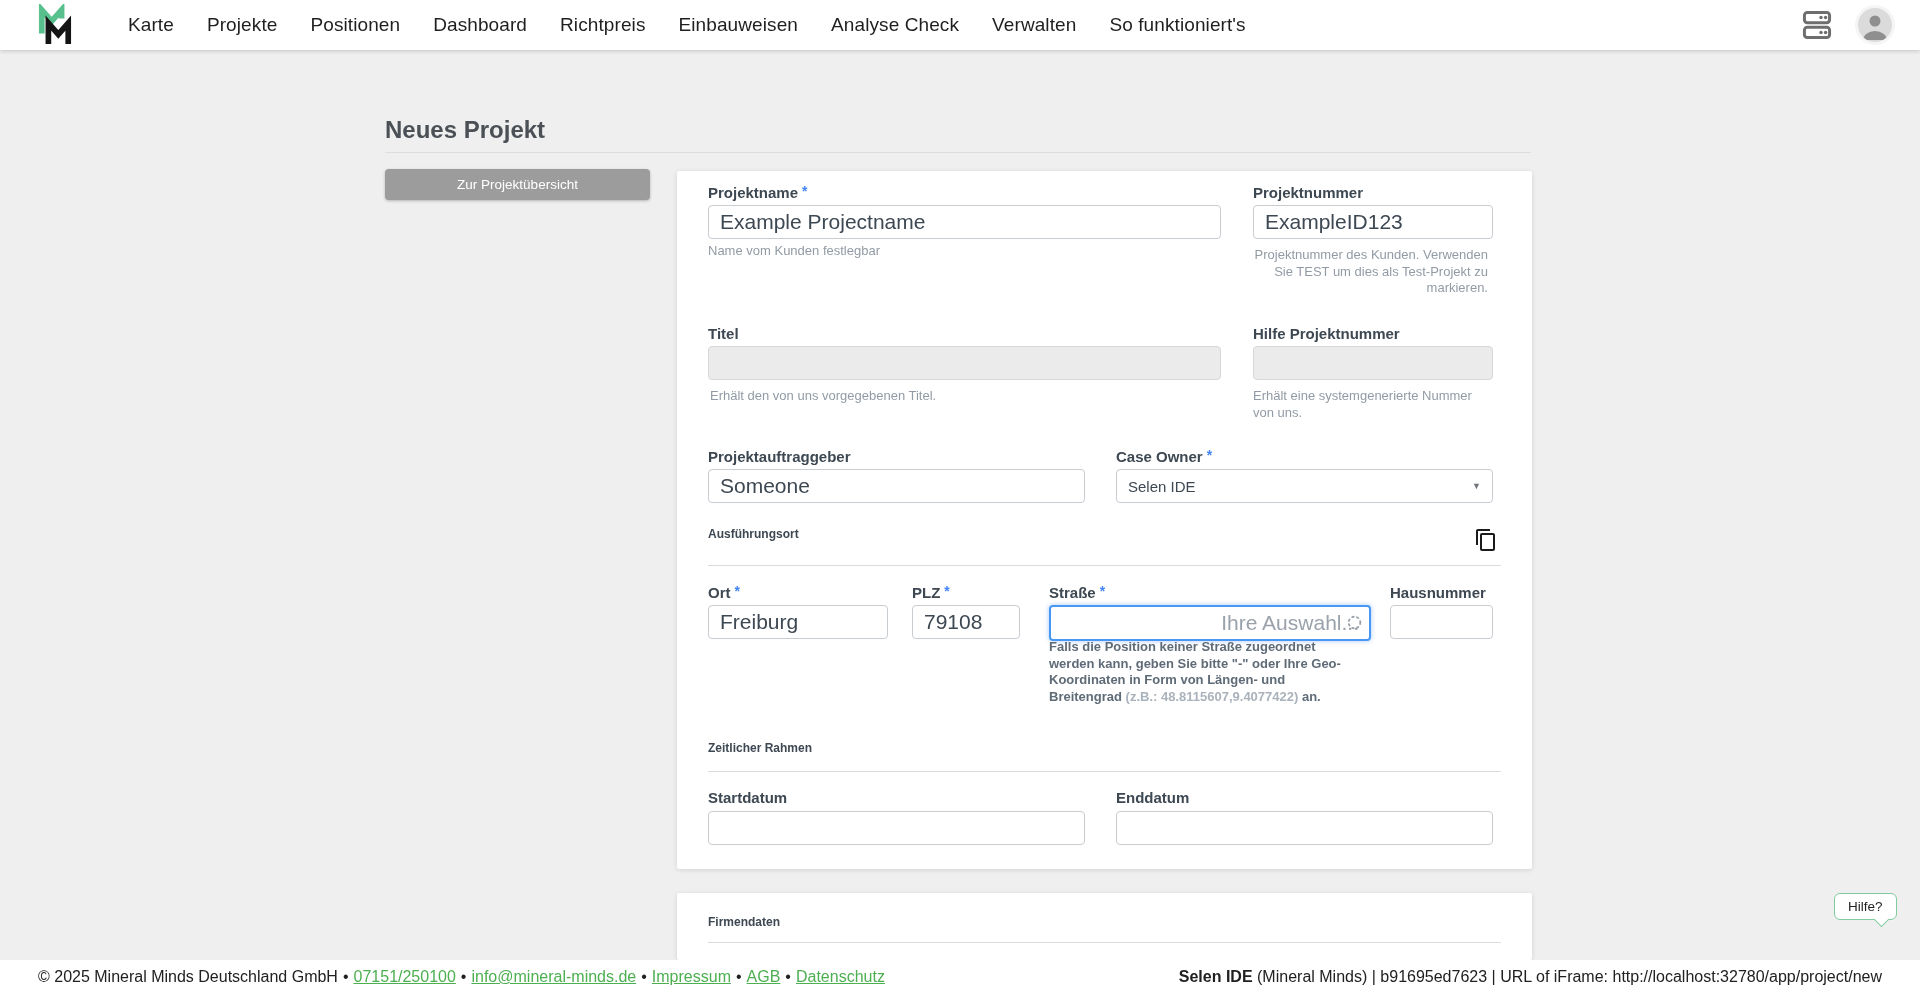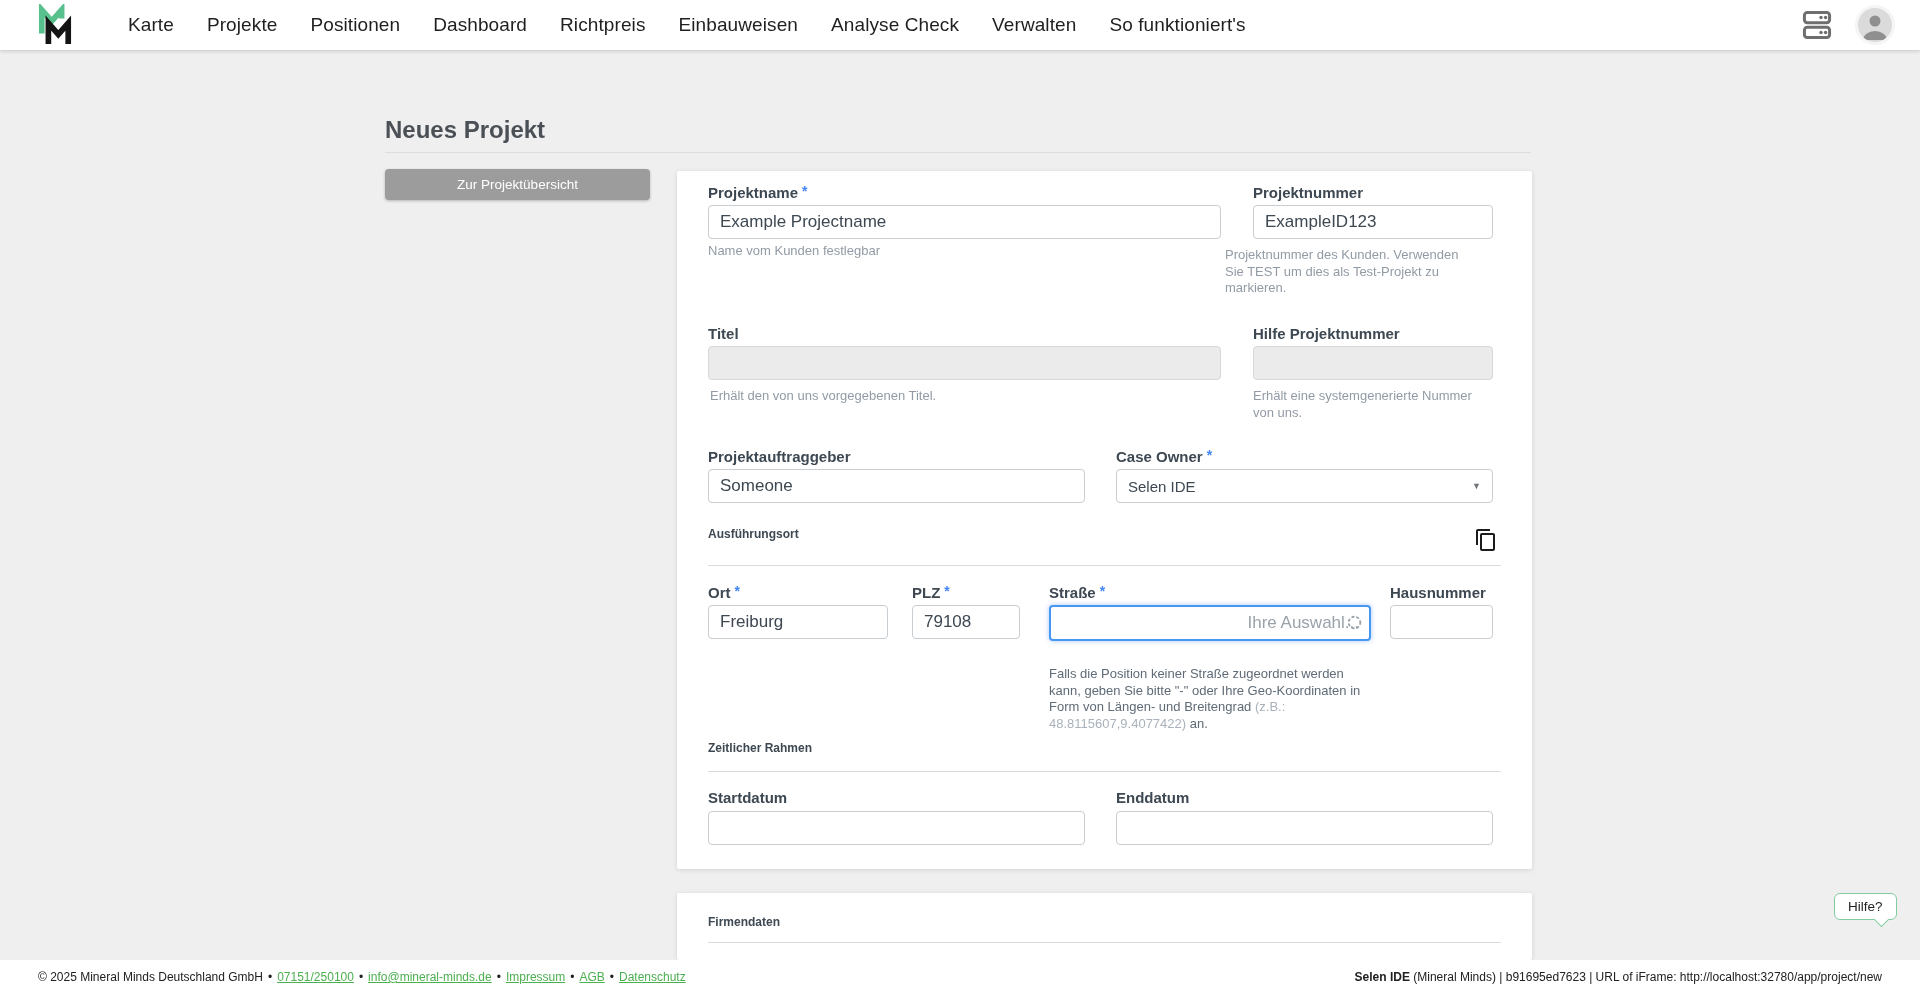--- a/index.html
+++ b/index.html
@@ -51,21 +51,21 @@
   }
   .card-1 { top:171px; height:698px; }
   .card-2 { top:893px; height:67px; overflow:hidden; }
 
   .f-label {
     position:absolute; font-size:15px; font-weight:600; color:#3d4852; white-space:nowrap;
   }
   .req { color:#4285f4; margin-left:4px; position:relative; top:-2px; font-size:14px; }
   .t-input {
     position:absolute; height:34px; border:1px solid #c8cdd2; border-radius:4px;
-    background:#fff; font-size:17px; color:#3d4852; padding:0 11px;
+    background:#fff; font-size:21px; color:#3d4852; padding:0 11px;
     font-family:inherit; outline:none;
   }
   .t-input::placeholder { color:#9aa2ab; }
   .t-input:disabled, .t-input.disabled {
     background:#ebebeb; border-color:#d8d8d8;
   }
   .t-input.focused {
     border:2px solid #4897f2; box-shadow:0 0 5px rgba(66,133,244,.45); padding:16px 10px;text-align:right;
   }
   .helper { position:absolute; font-size:13px; color:#929ba5; line-height:16.5px; }
@@ -103,21 +103,21 @@
   .help-bubble::after {
     content:""; position:absolute; right:9px; bottom:-6px; width:10px; height:10px;
     background:#fff; border-right:1.5px solid #82cba0; border-bottom:1.5px solid #82cba0;
     transform:rotate(45deg);
   }
 
   
   .footer {
     position:absolute; left:0; right:0; bottom:0; height:34px; background:#ffffff;
     display:flex; align-items:center; justify-content:space-between;
-    padding:0 38px; font-size:12px; color:#212121; z-index:20;
+    padding:0 38px; font-size:16px; color:#212121; z-index:20;
   }
   .footer a { color:#4caf50; text-decoration:underline; cursor:pointer; }
   .sep { color:#212121; margin:0 5px; }
   .footer-right b { font-weight:700; }
 </style>
 </head>
 <body>
 
 <header class="topbar">
   <svg class="logo" viewBox="0 0 36 44">
@@ -160,21 +160,21 @@
 <section class="card card-1">
 
   <label class="f-label" style="left:31px; top:13px;">
     <span>Projektname</span><span class="req">*</span>
   </label>
   <input class="t-input" style="left: 31px; top: 34px; width: 513px;" value="Example Projectname">
   <div class="helper" style="left:31px; top:72px;">Name vom Kunden festlegbar</div>
 
   <label class="f-label" style="left:576px; top:13px;">Projektnummer</label>
   <input class="t-input" style="left: 576px; top: 34px; width: 240px;" value="ExampleID123">
-  <div class="helper" style="left:548px; top:76px; width:243px;">Projektnummer des Kunden. Verwenden Sie TEST um dies als Test-Projekt zu markieren.</div>
+  <div class="helper" style="left:568px; top:76px; width:243px;text-align:right;">Projektnummer des Kunden. Verwenden Sie TEST um dies als Test-Projekt zu markieren.</div>
 
   <label class="f-label" style="left:31px; top:154px;">Titel</label>
   <input class="t-input" style="left: 31px; top: 175px; width: 513px;" disabled="" value="">
   <div class="helper" style="left:33px; top:217px;">Erhält den von uns vorgegebenen Titel.</div>
 
   <label class="f-label" style="left:576px; top:154px;">Hilfe Projektnummer</label>
   <input class="t-input" style="left: 576px; top: 175px; width: 240px;" disabled="" value="">
   <div class="helper" style="left:576px; top:217px; width:243px;">Erhält eine systemgenerierte Nummer von uns.</div>
 
   <label class="f-label" style="left:31px; top:277px;">Projektauftraggeber</label>
@@ -208,21 +208,21 @@
 
   <label class="f-label" style="left:372px; top:413px;">
     <span>Straße</span><span class="req">*</span>
   </label>
   <div class="input-wrap" style="left:372px; top:434px; width:322px;">
     <input class="t-input focused" placeholder="Ihre Auswahl..." style="">
     <svg class="spinner-icon" viewBox="0 0 16 16">
       <circle cx="8" cy="8" r="6.2" fill="none" stroke="#9aa2ab" stroke-width="2" stroke-dasharray="1.6 3.6" stroke-linecap="round"></circle>
     </svg>
   </div>
-  <div class="helper helper-dark" style="left:372px; top:495px; width:312px;">
+  <div class="helper helper-dark" style="left:372px; top:468px; width:312px;font-weight:bold;">
     <span>Falls die Position keiner Straße zugeordnet werden kann, geben Sie bitte "-" oder Ihre Geo-Koordinaten in Form von Längen- und Breitengrad </span><span class="helper-ex">(z.B.: 48.8115607,9.4077422)</span><span> an.</span>
   </div>
 
   <label class="f-label" style="left:713px; top:413px;">Hausnummer</label>
   <input class="t-input" style="left: 713px; top: 434px; width: 103px;" value="">
 
   <h2 class="section-head" style="left:31px; top:570px;">Zeitlicher Rahmen</h2>
   <div class="section-divider" style="top:600px;"></div>
 
   <label class="f-label" style="left:31px; top:618px;">Startdatum</label>

